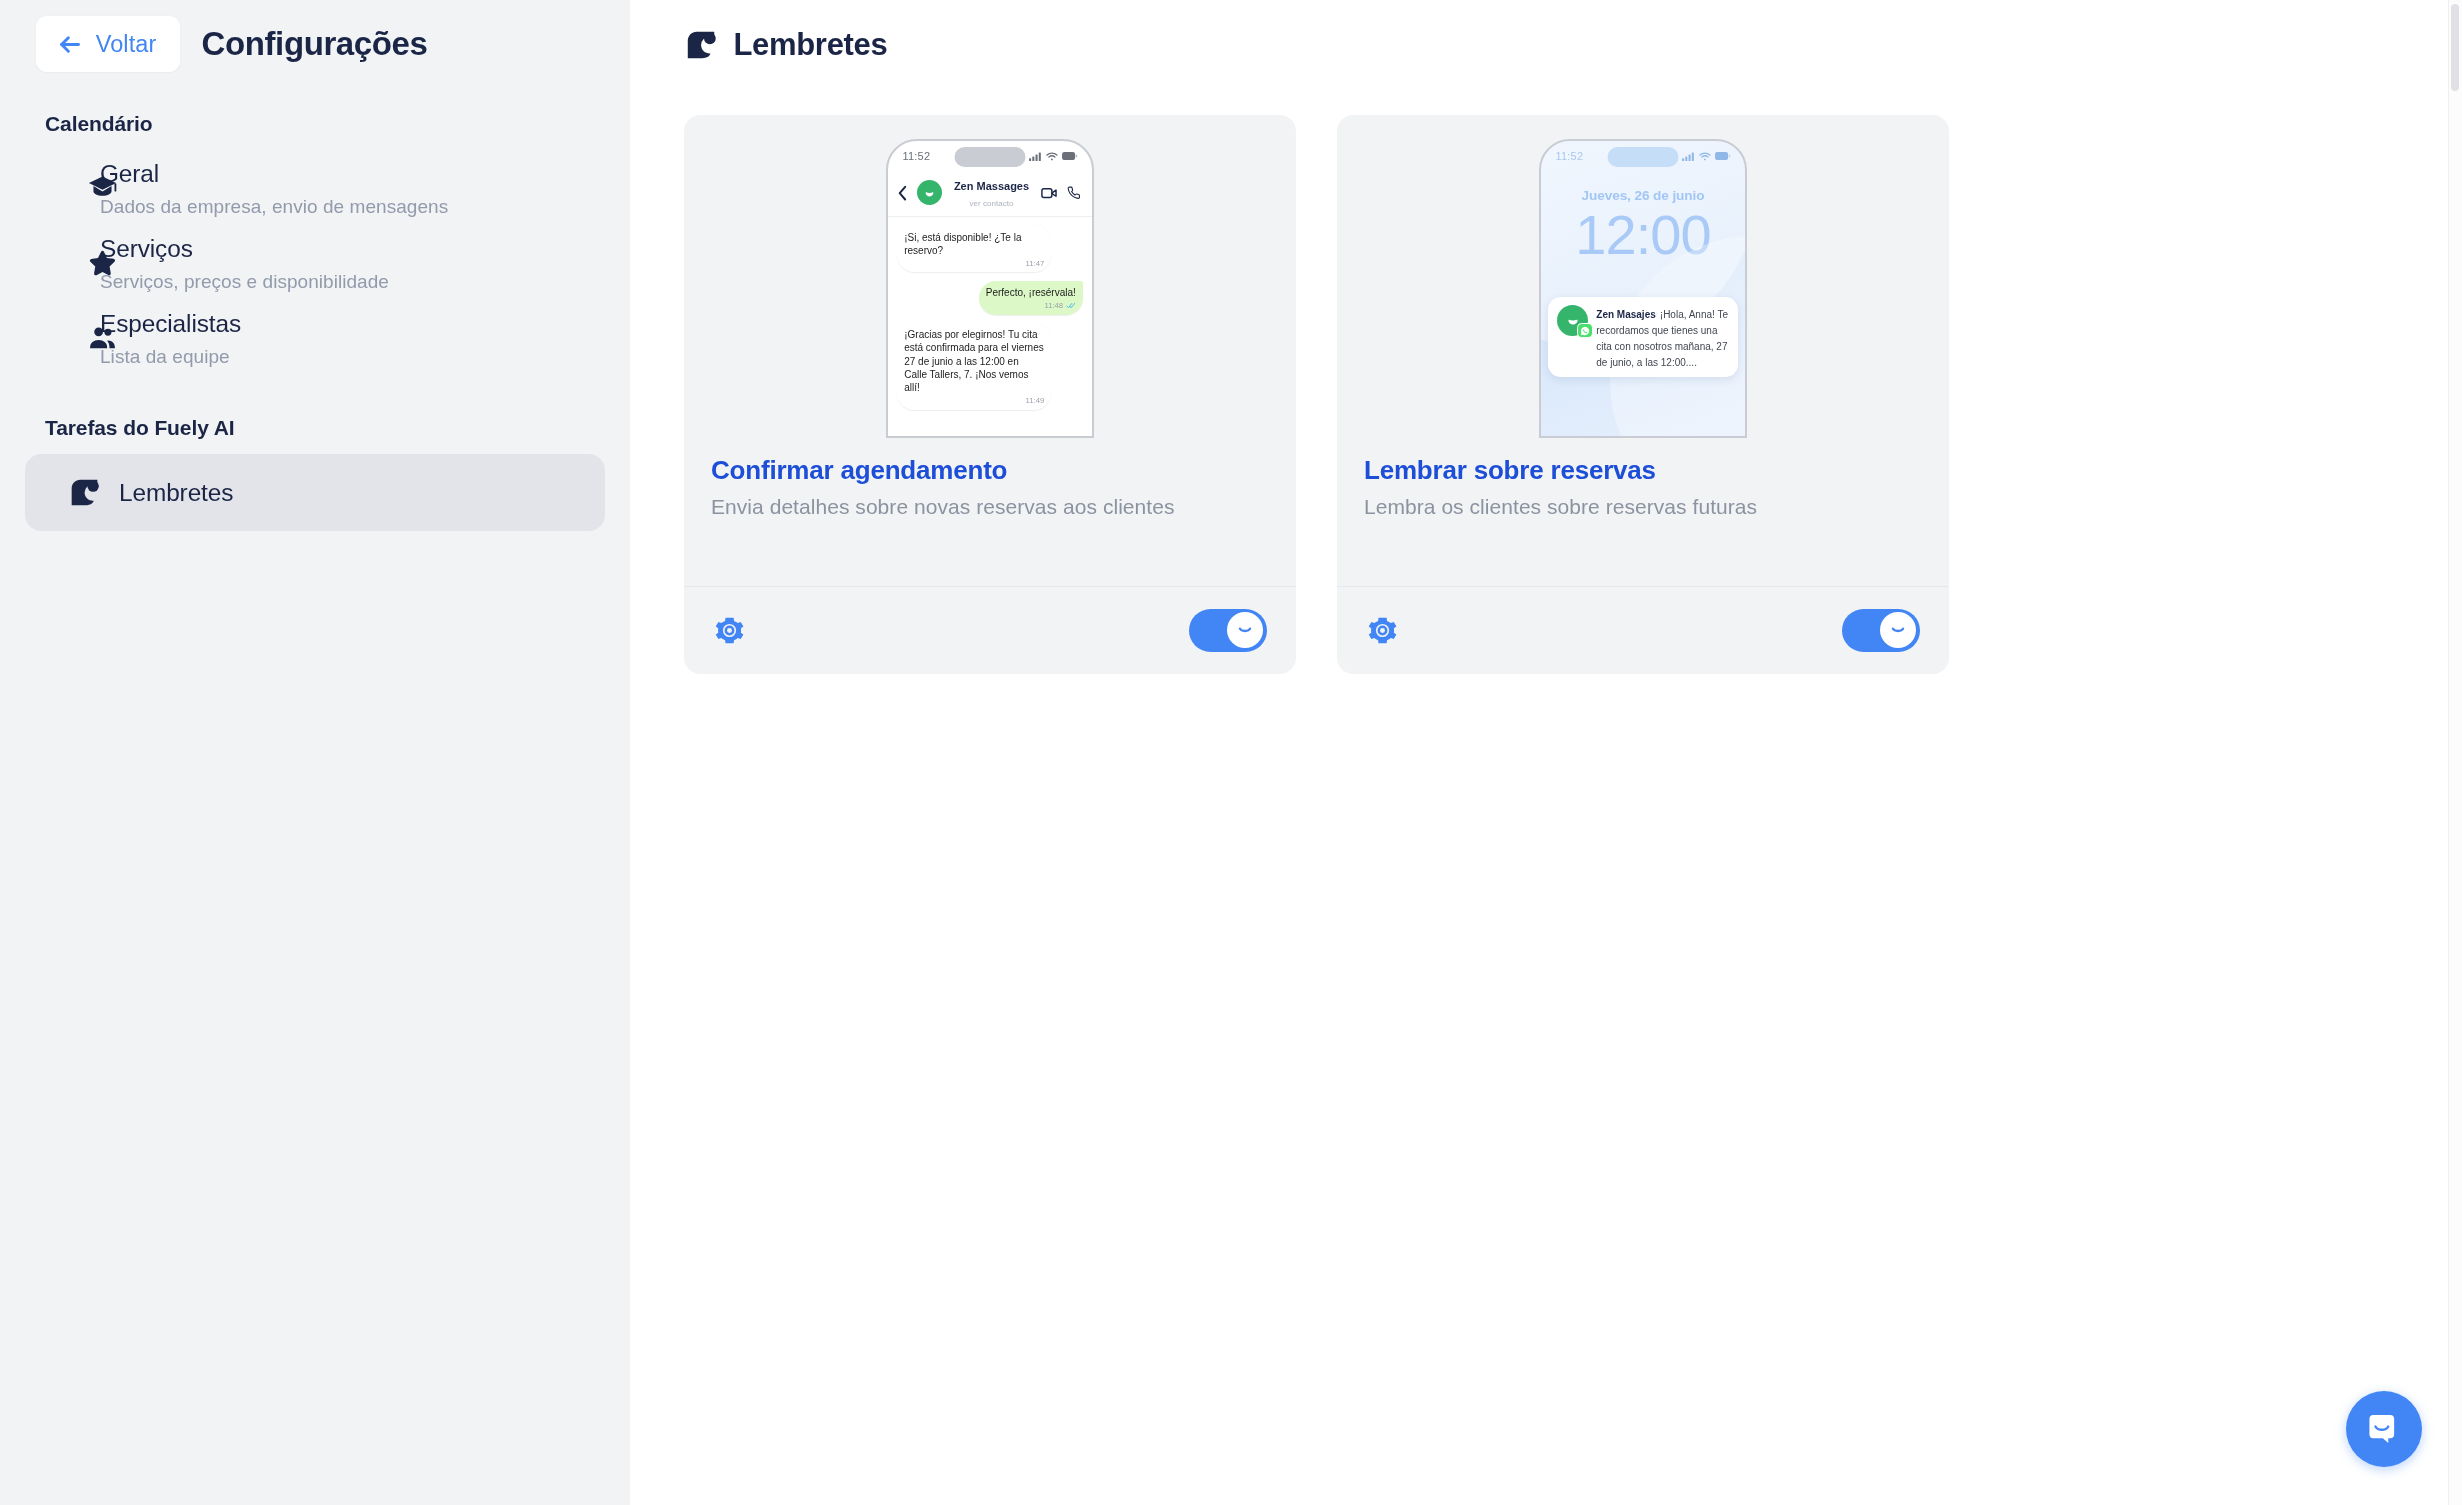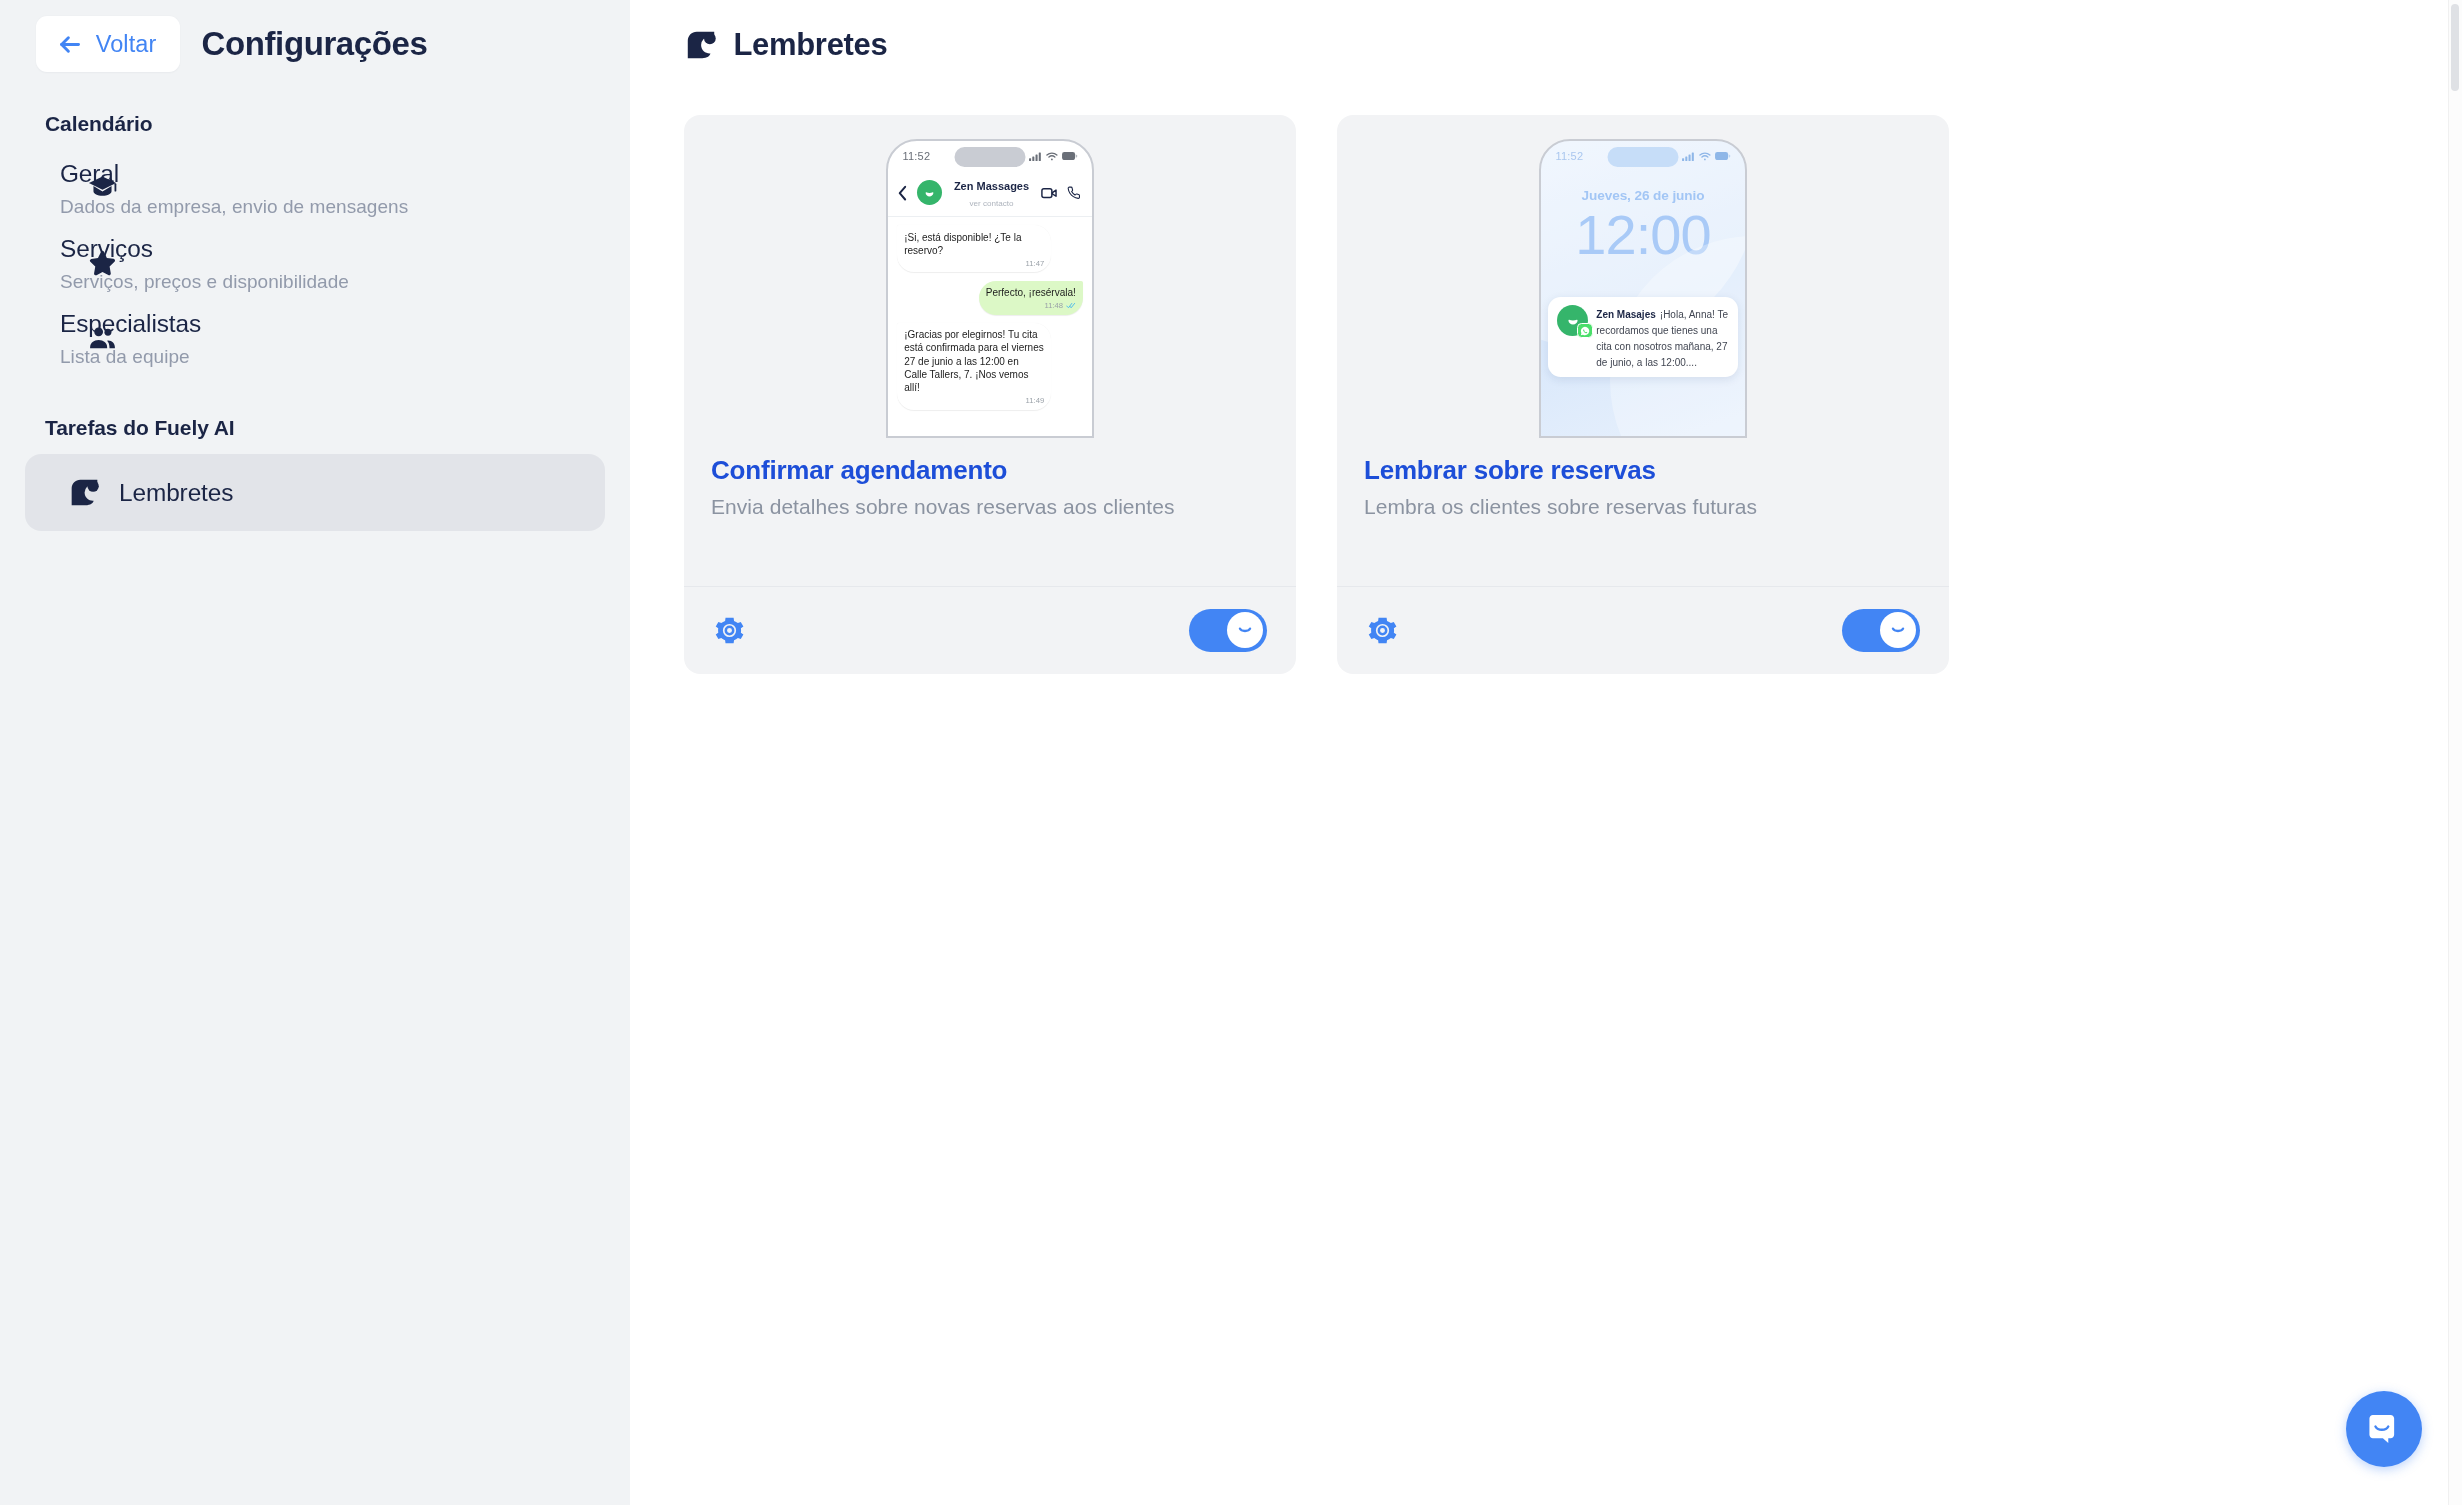--- a/index.html
+++ b/index.html
@@ -53,21 +53,21 @@
     padding: 8.1px 27px 8.1px 81px;
     position: relative;
     cursor: pointer;
   }
   .sb-item-row { display: flex; align-items: center; gap: 12.7px; }
   .sb-icon {
     position: absolute; left: 87px; top: 50%;
     transform: translateY(-50%);
     width: 31px; height: 31px; display: block;
   }
-  .sb-item.with-icon { padding-left: 60px; }
+  .sb-item.with-icon { padding-left: 100px; }
   .sb-item-label {
     color: #1b2545; font-size: 24.4px; font-weight: 400;
     line-height: 1.25; letter-spacing: -0.1px;
   }
   .sb-item-desc {
     color: #929aab; font-size: 19px; font-weight: 400;
     margin-top: 6.3px; letter-spacing: 0.05px;
   }
 
   .sb-task-list { margin-top: 14.5px; padding: 0 25px; }

